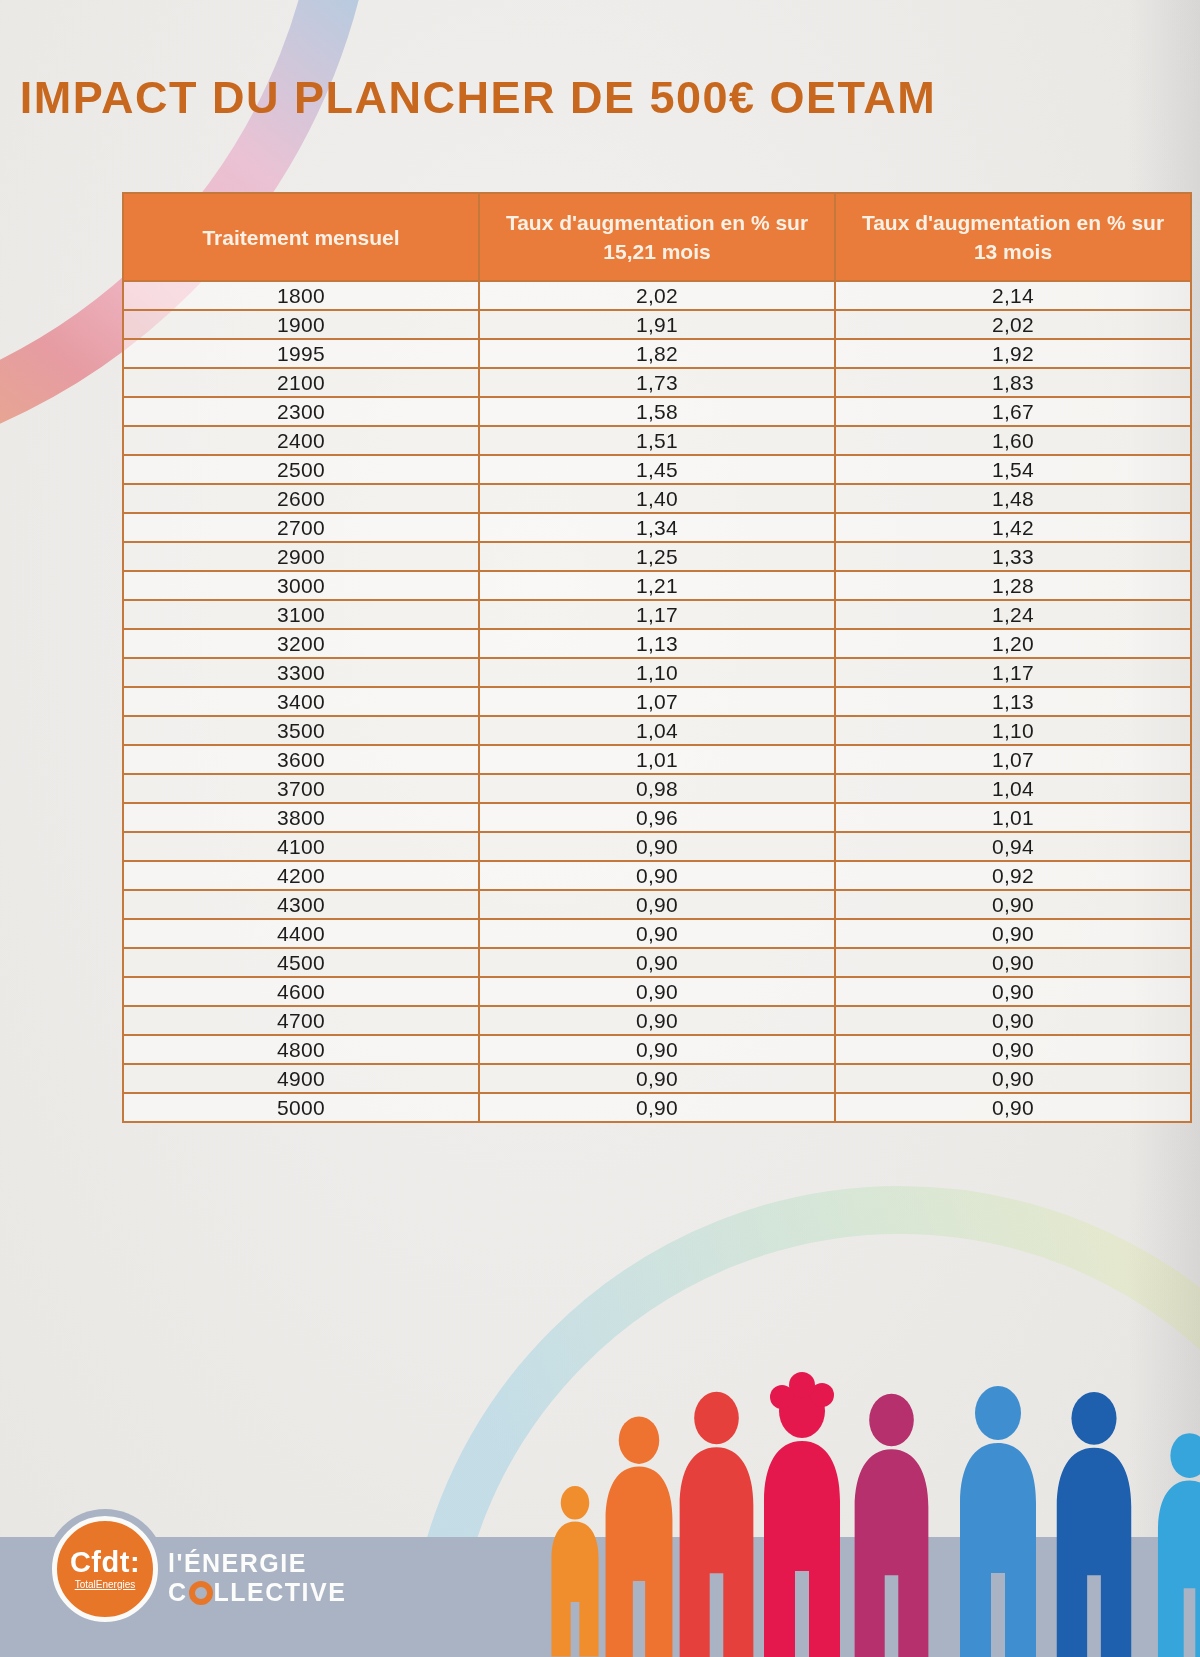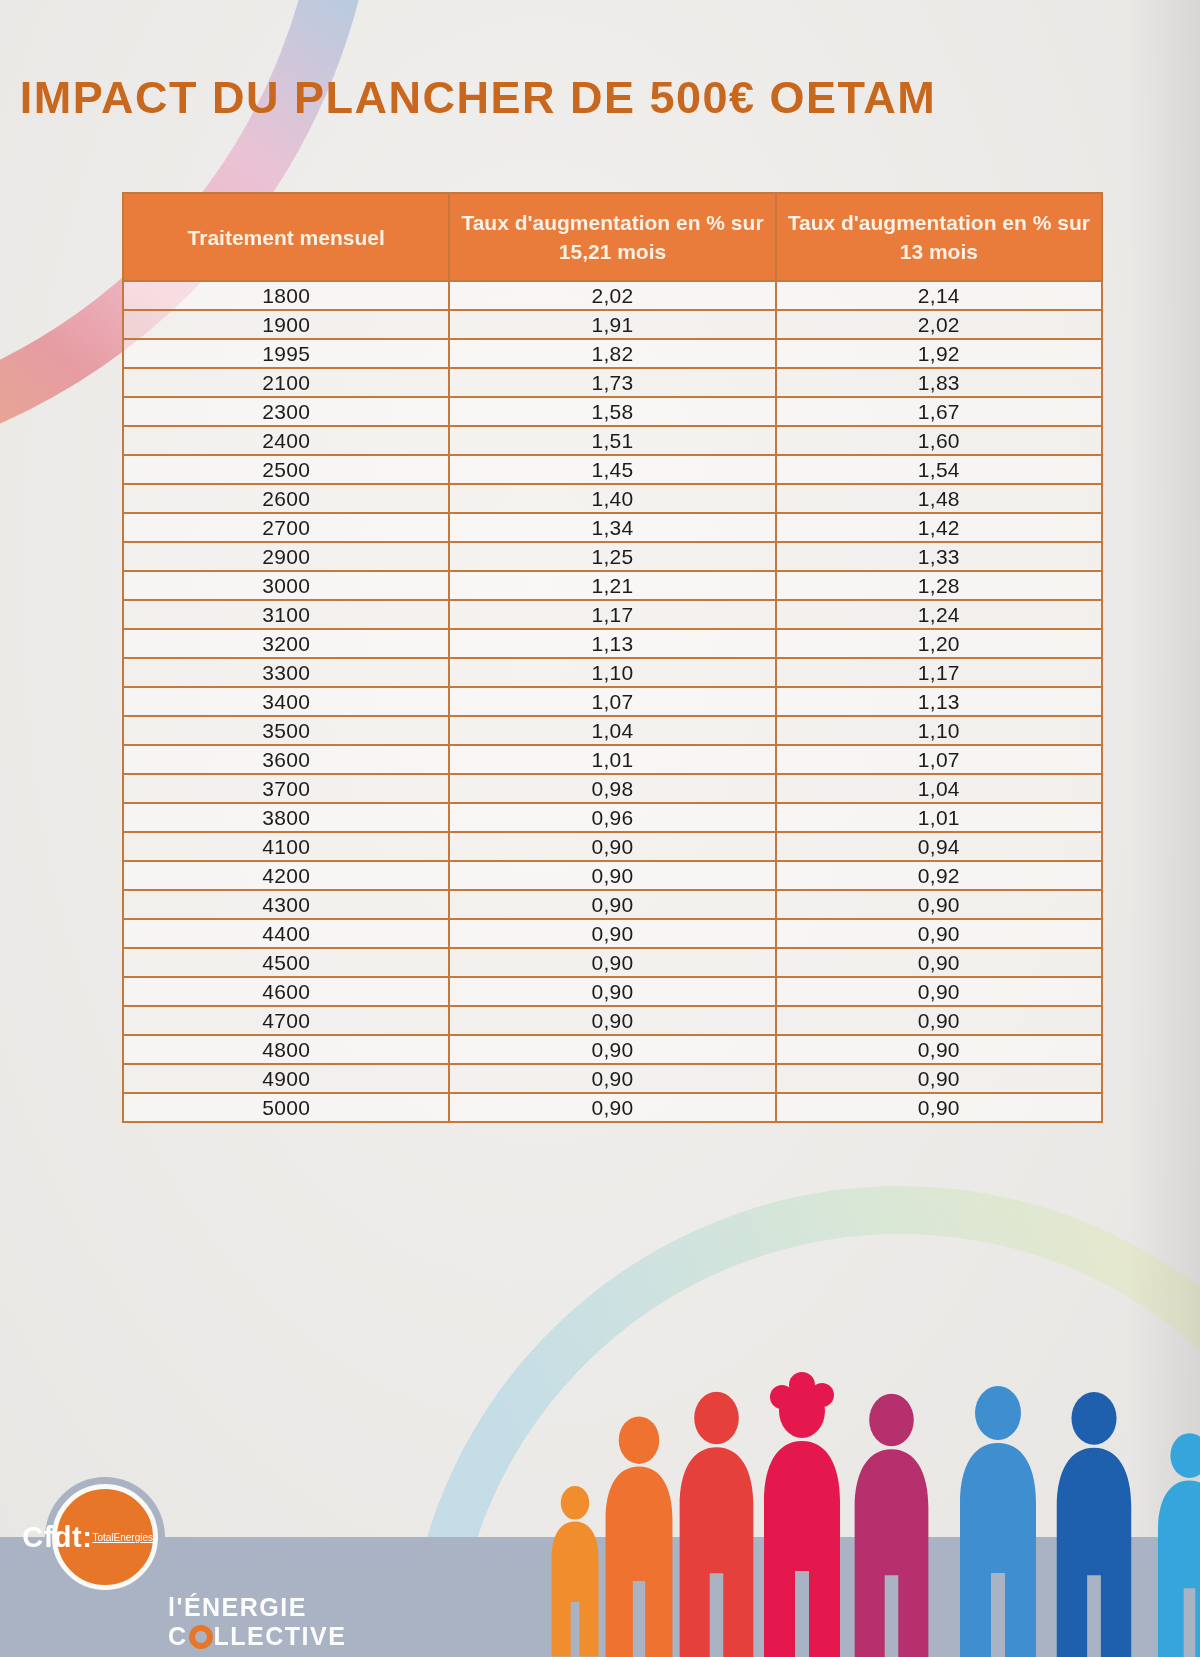--- a/index.html
+++ b/index.html
@@ -5,36 +5,36 @@
   html,body{margin:0;padding:0;}
   body{width:1200px;height:1657px;font-family:"Liberation Sans",sans-serif;overflow:hidden;}
   .page{position:relative;width:1200px;height:1657px;overflow:hidden;
         background:radial-gradient(ellipse at 45% 35%, var(--page-bg-1) 0%, var(--page-bg-2) 100%);}
   .page::after{content:"";position:absolute;inset:0;pointer-events:none;
         background:linear-gradient(to right, rgba(0,0,0,0) 94%, rgba(110,110,118,0.14) 100%);}
   .bg-decor{position:absolute;left:0;top:0;z-index:0;}
   .title{position:absolute;left:0;top:72px;width:956px;margin:0;text-align:center;z-index:3;
          font-size:45px;font-weight:bold;letter-spacing:1.5px;color:var(--title-color);}
   .table-wrap{position:absolute;left:122px;top:192px;width:981px;z-index:2;}
-  table{border-collapse:collapse;width:981px;table-layout:fixed;}
+  table{border-collapse:collapse;width:1070px;table-layout:fixed;}
   th,td{border:2px solid var(--table-border);}
   thead th{background:var(--header-bg);color:var(--header-text);font-size:21px;font-weight:bold;
            height:86px;padding:0 6px;vertical-align:middle;}
   .h-line{display:block;text-align:center;line-height:29px;}
   tbody td{height:27px;padding:0;text-align:center;vertical-align:middle;
            font-size:21px;color:var(--cell-text);letter-spacing:0.3px;background:var(--cell-bg-a);}
   tbody tr:nth-child(even) td{background:var(--cell-bg-b);}
   .band{position:absolute;left:0;bottom:0;width:1200px;height:120px;background:var(--band-bg);z-index:1;}
   .people{position:absolute;right:0;bottom:0;z-index:2;}
-  .logo{position:absolute;left:52px;top:1484px;width:96px;height:96px;border-radius:50%;z-index:4;
+  .logo{position:absolute;left:52px;top:1516px;width:96px;height:96px;border-radius:50%;z-index:4;
         background:var(--brand-orange);border:5px solid #FAFAF8;box-shadow:0 0 0 7px var(--band-bg);
-        display:flex;flex-direction:row;align-items:center;justify-content:flex-end;}
+        display:flex;flex-direction:column;align-items:center;justify-content:center;}
   .logo-main{color:#fff;font-weight:bold;font-size:29px;line-height:29px;letter-spacing:0.5px;}
   .logo-sub{color:#fff;font-size:10px;line-height:12px;margin-top:2px;text-decoration:underline;}
-  .tagline{position:absolute;left:168px;top:1549px;z-index:4;color:#FCFCFA;font-weight:bold;margin-top:44px;}
+  .tagline{position:absolute;left:168px;top:1549px;z-index:4;color:#FCFCFA;font-weight:bold;}
   .tag-l1{font-size:25px;line-height:29px;letter-spacing:1.5px;}
   .tag-l2{font-size:25px;line-height:29px;letter-spacing:1.5px;display:flex;align-items:center;}
   .donut{display:inline-block;width:12px;height:12px;border-radius:50%;
          border:6px solid var(--brand-orange);margin:0 1px;}
 </style>
 </head>
 <body>
 
 <div class="page">
 

